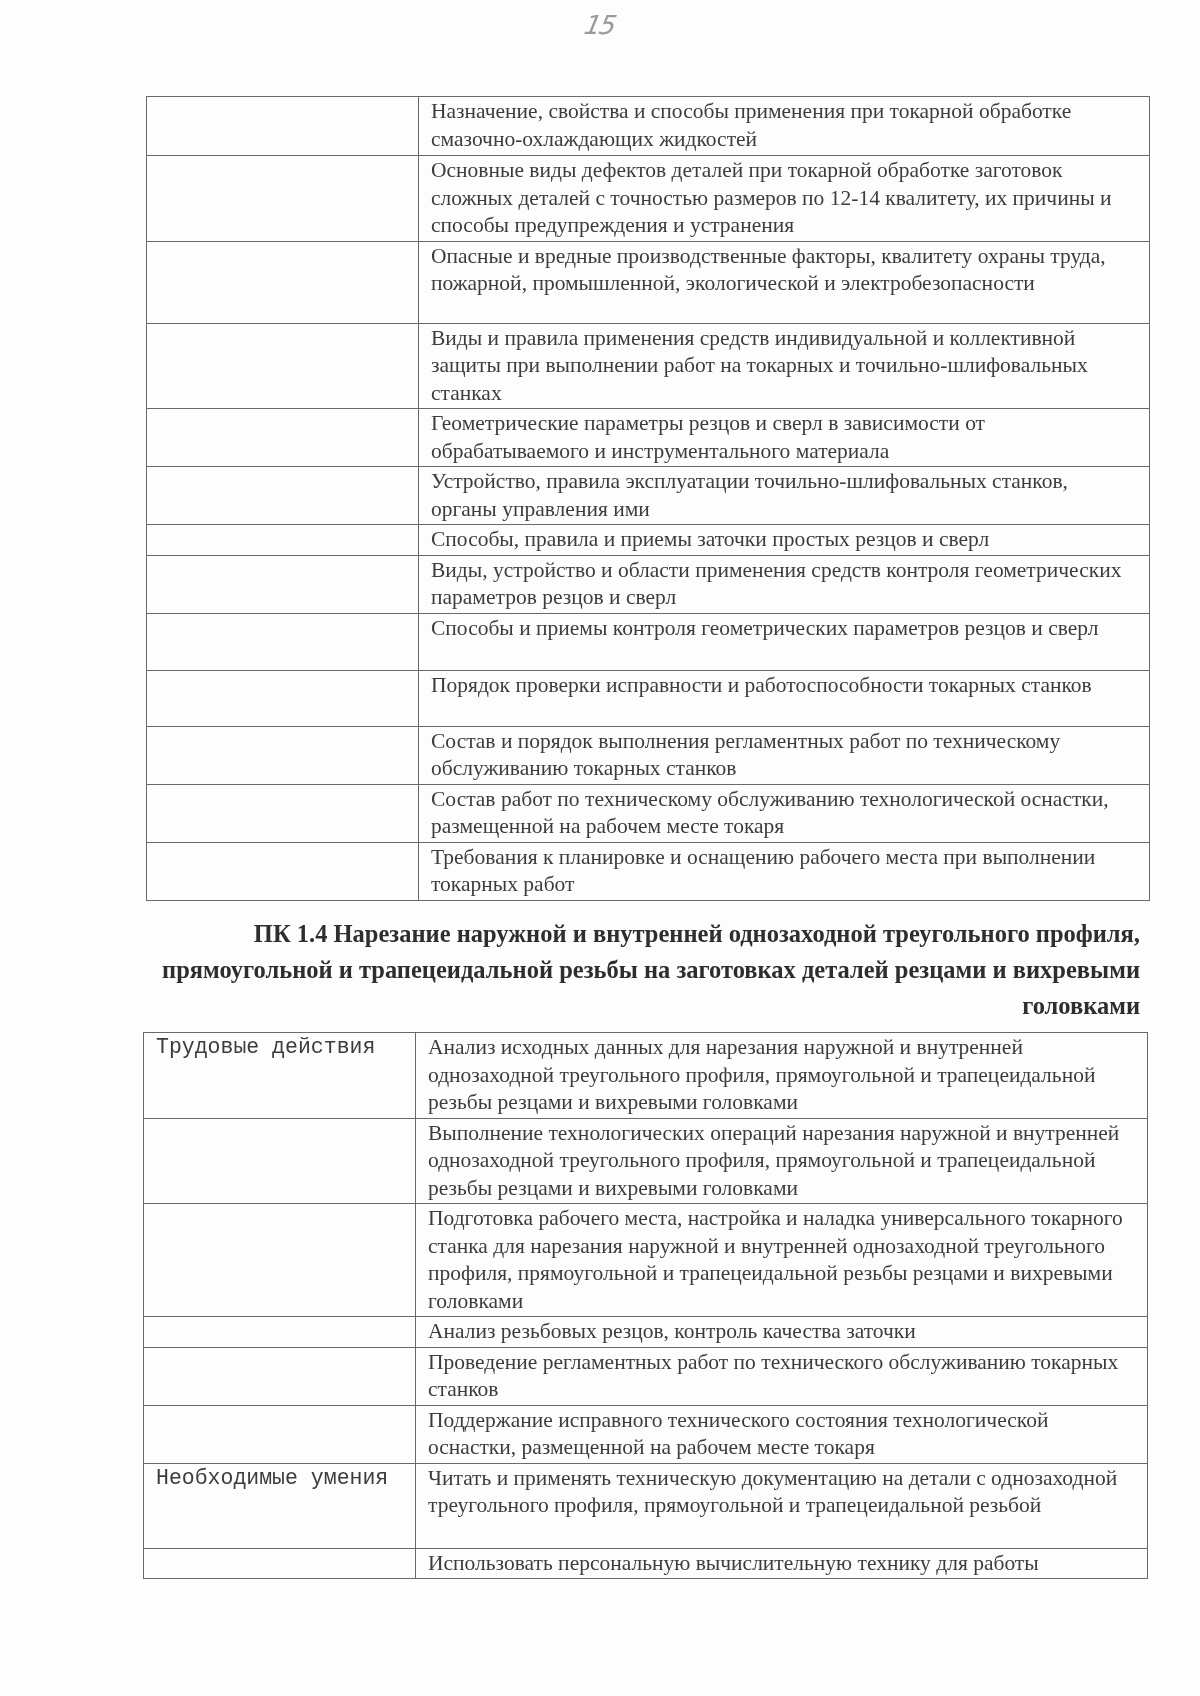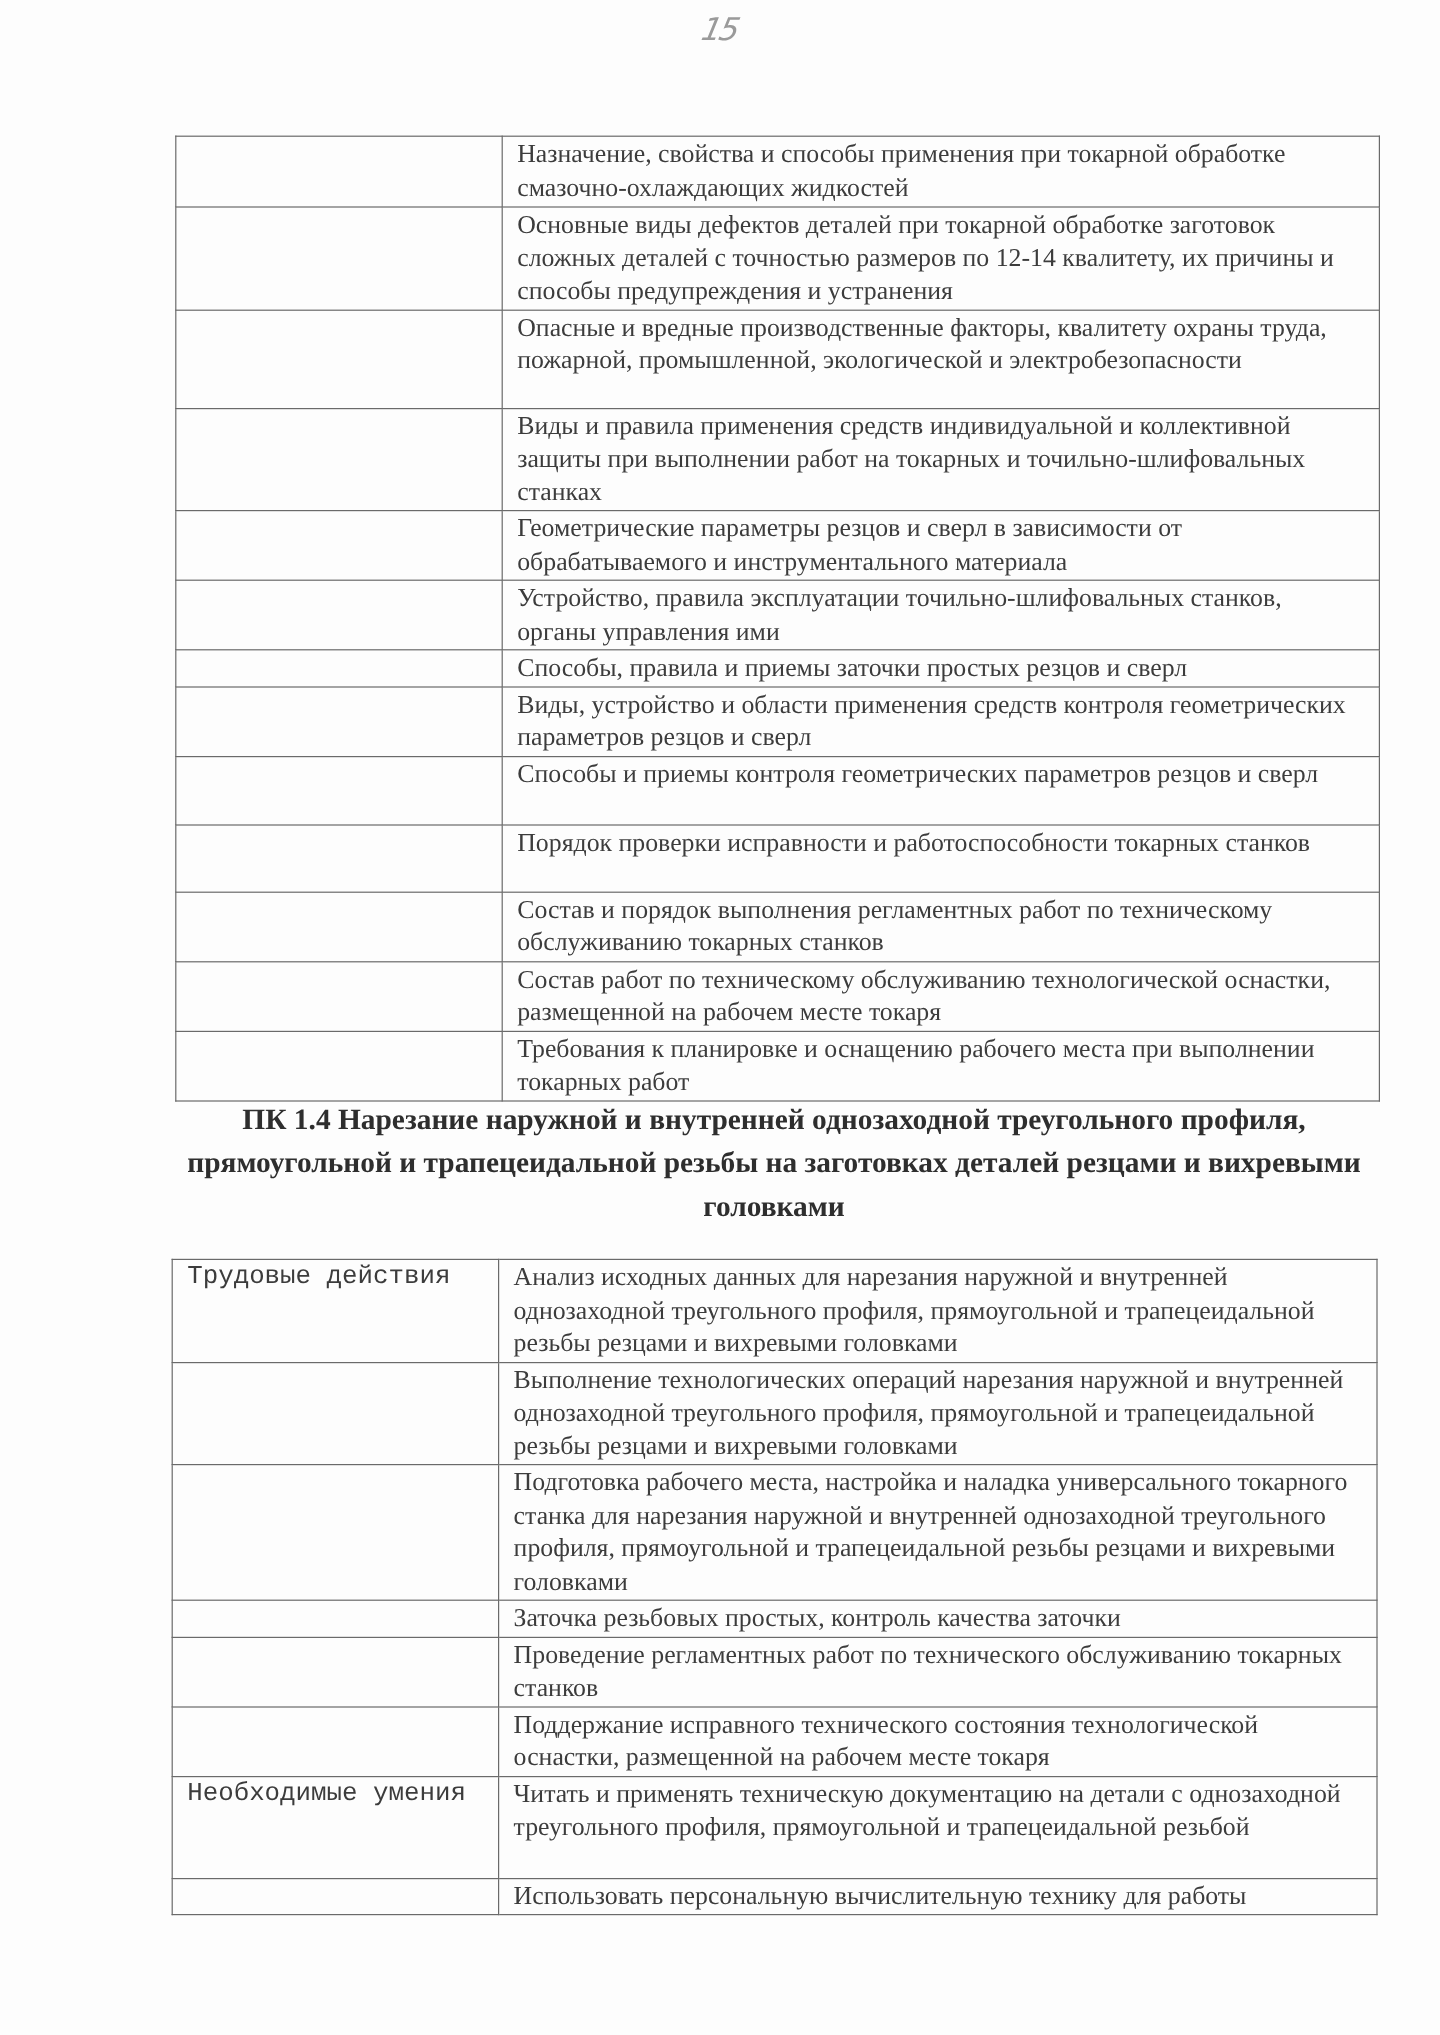--- a/index.html
+++ b/index.html
@@ -23,21 +23,20 @@
       font-style: italic;
       font-size: 26px;
       color: #9a9a9a;
       transform: skewX(-12deg);
       letter-spacing: -2px;
     }
     table.doc-table {
       position: absolute;
       border-collapse: collapse;
       table-layout: fixed;
-      margin-top: 17px;
     }
     table.doc-table td {
       border: 1.6px solid #6a6a6a;
       vertical-align: top;
       padding: 1px 12px 1px 12px;
       font-size: 21.5px;
       line-height: 27.5px;
       color: #3c3c3c;
     }
     table.doc-table td.label-cell {
@@ -56,21 +55,21 @@
       top: 1032px;
       width: 1004px;
     }
     #table-pk14 col.c1 { width: 272px; }
     #table-pk14 col.c2 { width: 732px; }
     .section-heading {
       position: absolute;
       left: 150px;
       top: 916px;
       width: 990px;
-      text-align: center;
+      text-align: right;
       font-weight: bold;
       font-size: 24.5px;
       line-height: 36px;
       color: #2e2e2e;
     }
   </style>
 </head>
 <body>
 
 <div class="page-number">15</div>
@@ -151,21 +150,21 @@
     <tr style="height:85px">
       <td class="label-cell"></td>
       <td>Выполнение технологических операций нарезания наружной и внутренней однозаходной треугольного профиля, прямоугольной и трапецеидальной резьбы резцами и вихревыми головками</td>
     </tr>
     <tr style="height:113px">
       <td class="label-cell"></td>
       <td>Подготовка рабочего места, настройка и наладка универсального токарного станка для нарезания наружной и внутренней однозаходной треугольного профиля, прямоугольной и трапецеидальной резьбы резцами и вихревыми головками</td>
     </tr>
     <tr style="height:29px">
       <td class="label-cell"></td>
-      <td>Заточка резьбовых простых, контроль качества заточки</td>
+      <td>Анализ резьбовых резцов, контроль качества заточки</td>
     </tr>
     <tr style="height:58px">
       <td class="label-cell"></td>
       <td>Проведение регламентных работ по технического обслуживанию токарных станков</td>
     </tr>
     <tr style="height:53px">
       <td class="label-cell"></td>
       <td>Поддержание исправного технического состояния технологической оснастки, размещенной на рабочем месте токаря</td>
     </tr>
     <tr style="height:85px">

